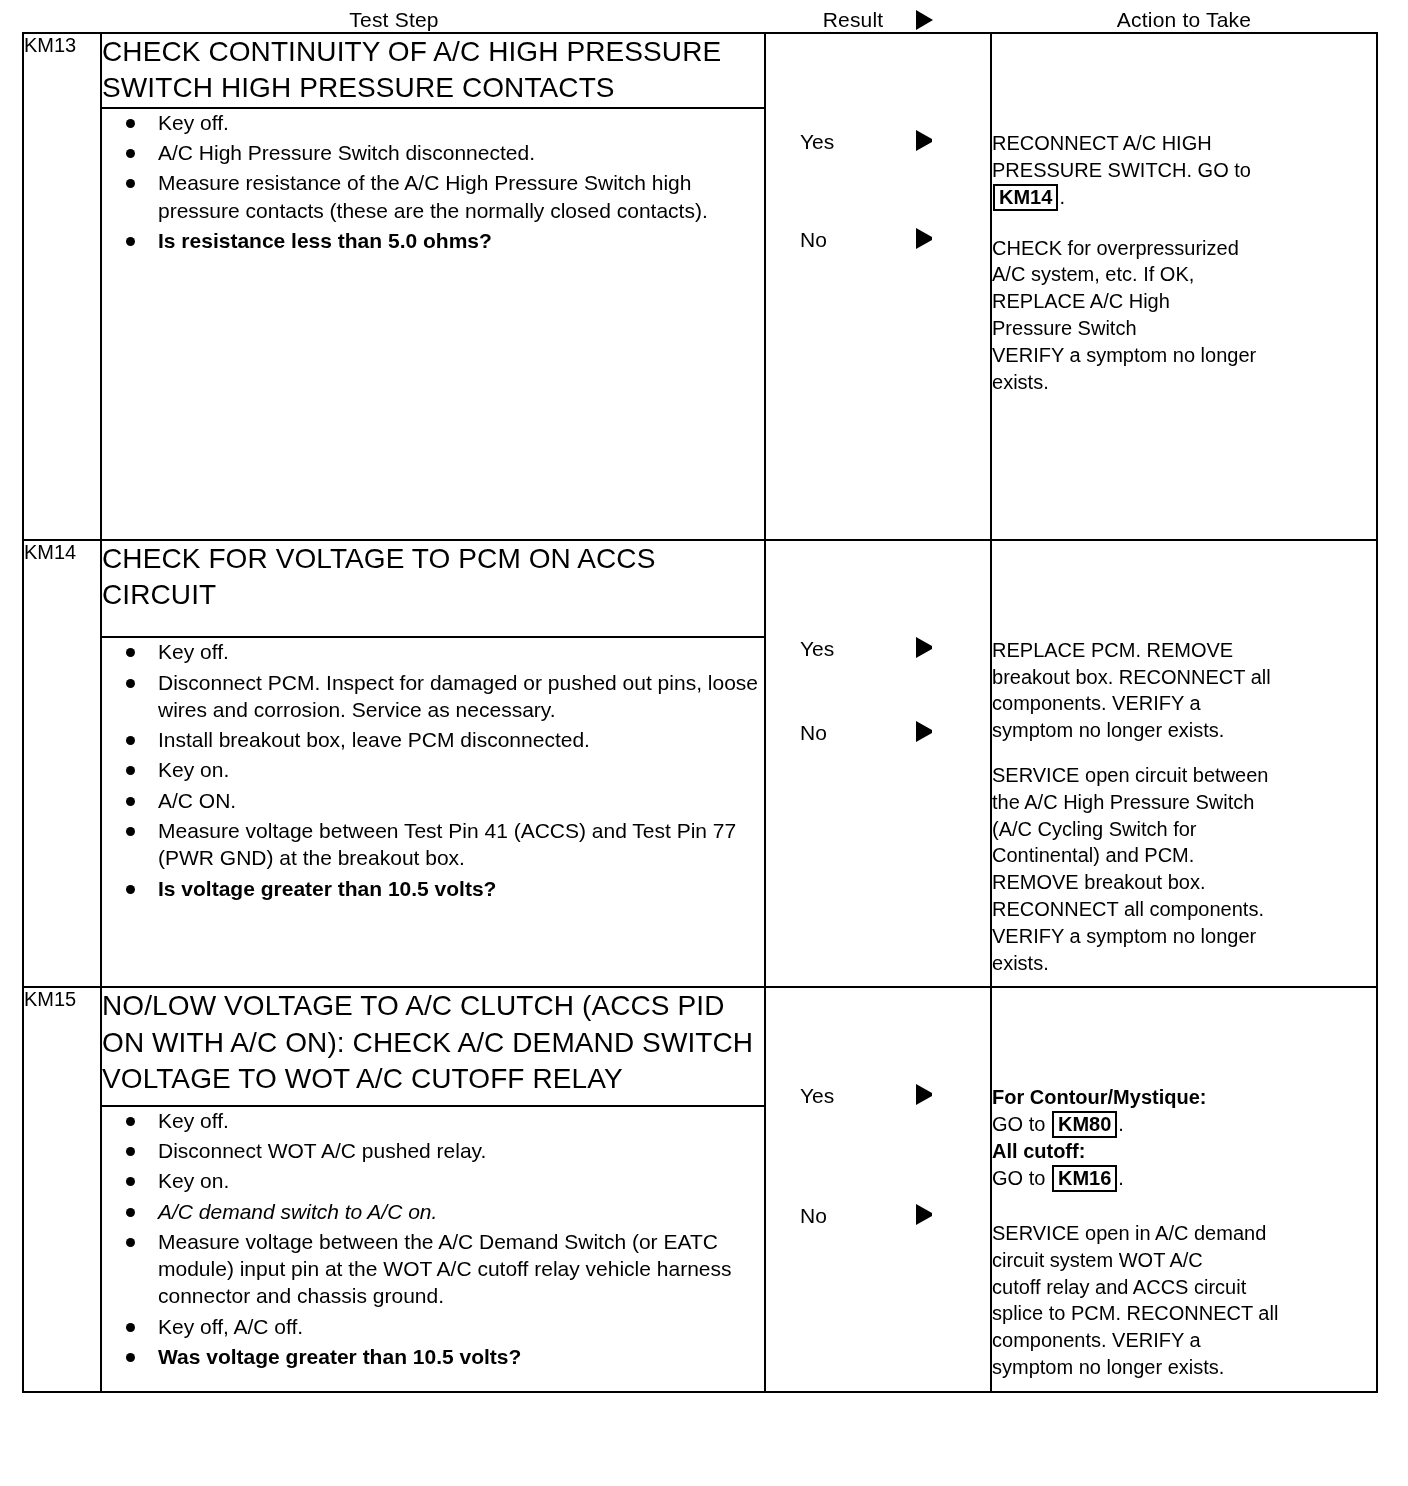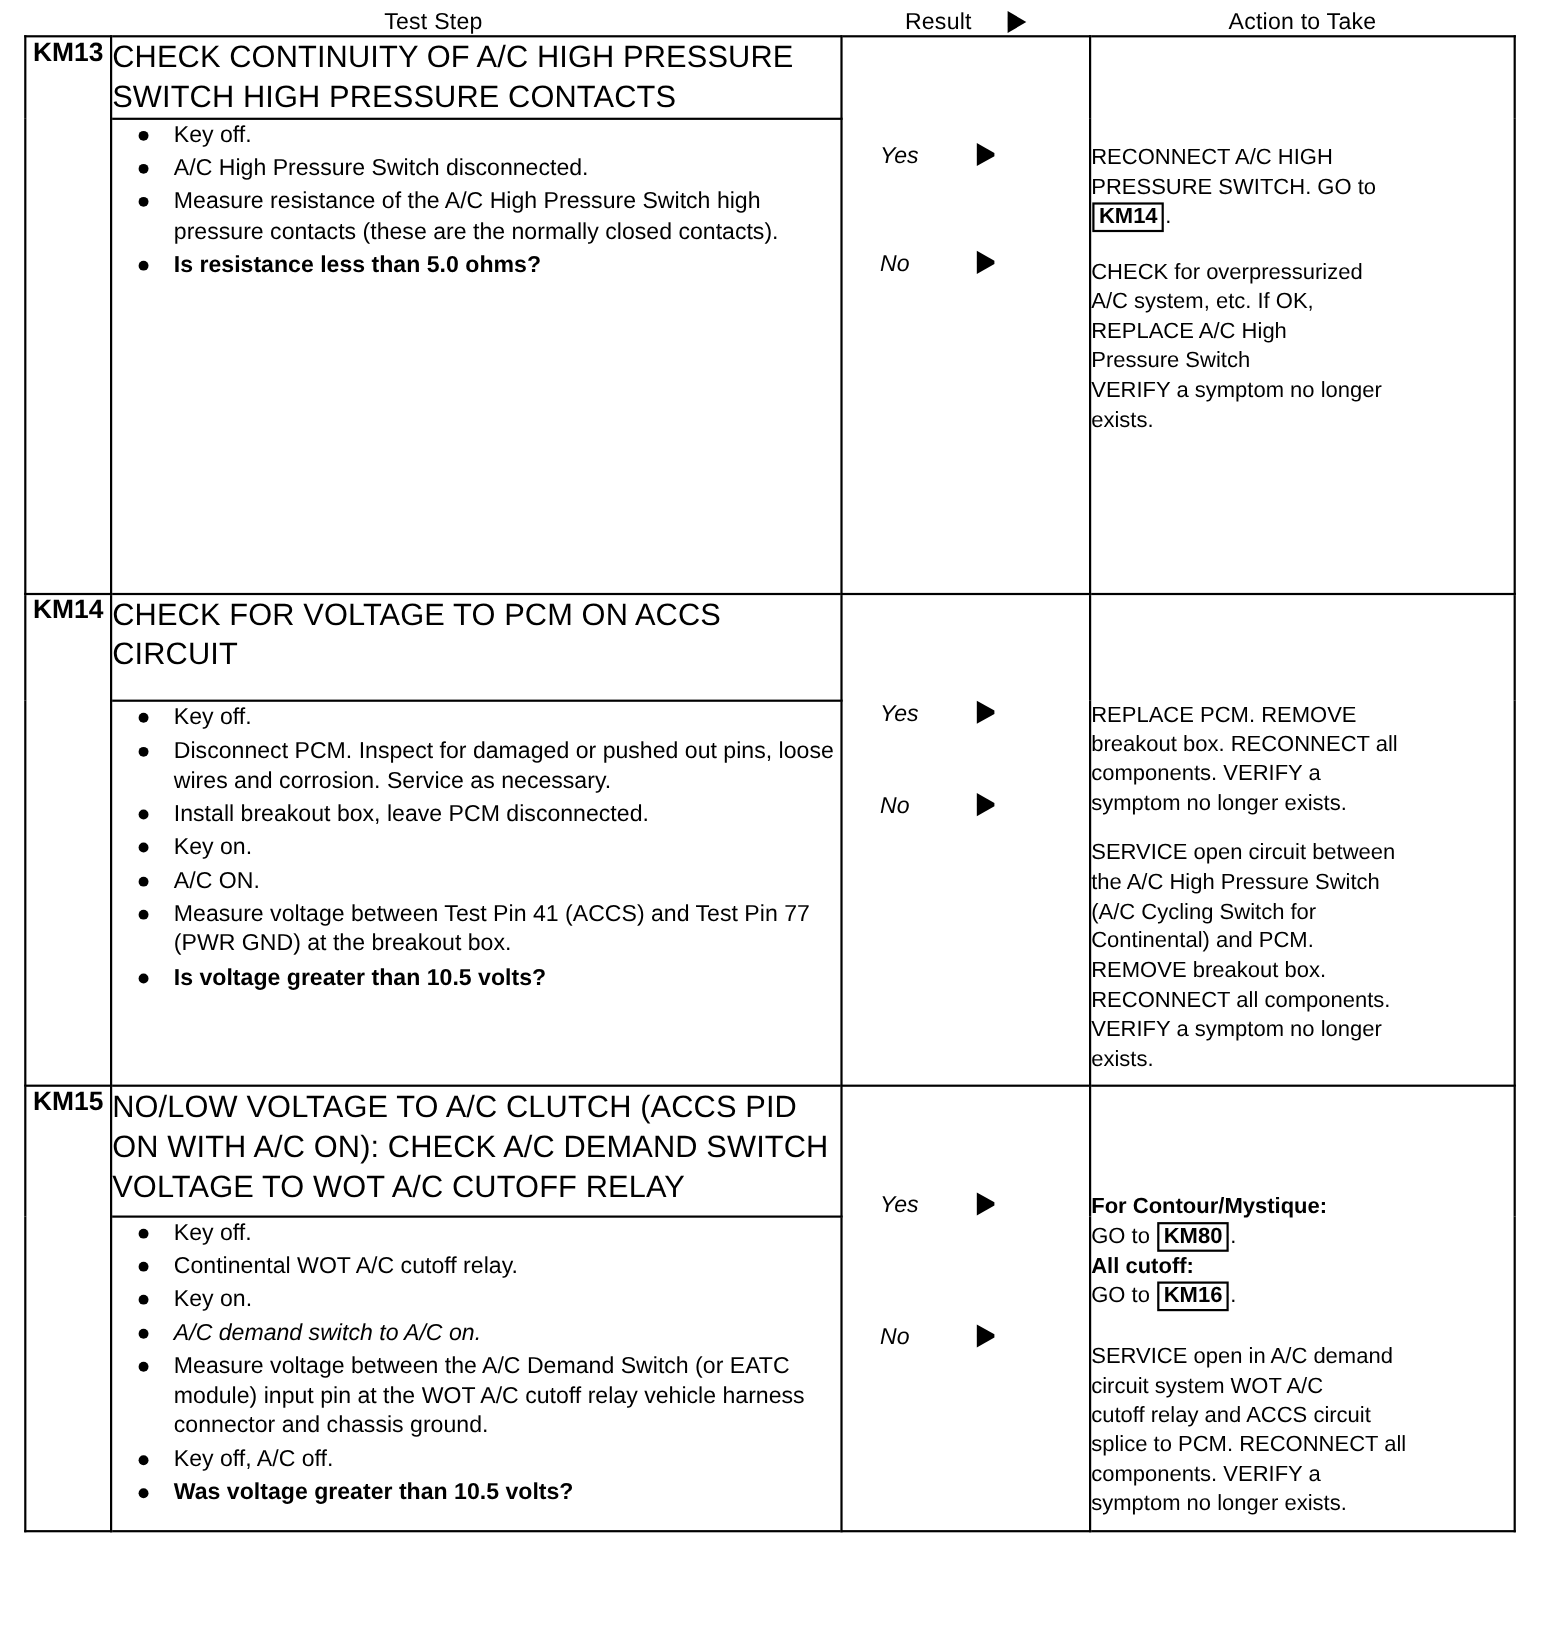--- a/index.html
+++ b/index.html
@@ -60,24 +60,24 @@
   }
   .tri-sm {
     width: 0; height: 0;
     border-top: 9px solid transparent;
     border-bottom: 9px solid transparent;
     border-left: 16px solid #000;
     display: inline-block;
   }
 
   .stepid {
-    font-weight: bold;
-    font-size: 24px;
+    font-weight: normal;
+    font-size: 20px;
     padding: 9px 0 0 0;
-    text-align: center;
+    text-align: left;
     white-space: nowrap;
   }
   .steptitle {
     font-size: 28px;
     line-height: 1.30;
     padding: 8px 8px 8px 10px;
     letter-spacing: .1px;
   }
   .stepbody {
     padding: 10px 8px 12px 10px;
@@ -112,24 +112,23 @@
   .result-cell {
     font-size: 21px;
     padding: 0;
     position: relative;
   }
   .res-item {
     display: flex;
     align-items: flex-start;
   }
   .res-label {
-    width: 122px;
+    width: 150px;
     padding-left: 34px;
     box-sizing: border-box;
-    font-style: italic;
   }
   .res-arrow {
     padding-top: 3px;
   }
 
   .action-cell {
     font-size: 20px;
     line-height: 1.34;
     padding: 0 6px 0 10px;
   }
@@ -298,21 +297,21 @@
           <p>splice to PCM. RECONNECT all</p>
           <p>components. VERIFY a</p>
           <p>symptom no longer exists.</p>
         </div>
       </td>
     </tr>
     <tr>
       <td class="stepbody">
         <ul class="bullets">
           <li>Key off.</li>
-          <li>Continental WOT A/C cutoff relay.</li>
+          <li>Disconnect WOT A/C pushed relay.</li>
           <li>Key on.</li>
           <li class="i">A/C demand switch to A/C on.</li>
           <li>Measure voltage between the A/C Demand Switch (or EATC module) input pin at the WOT A/C cutoff relay vehicle harness connector and chassis ground.</li>
           <li>Key off, A/C off.</li>
           <li class="b">Was voltage greater than 10.5 volts?</li>
         </ul>
       </td>
     </tr>
 
   </tbody>

